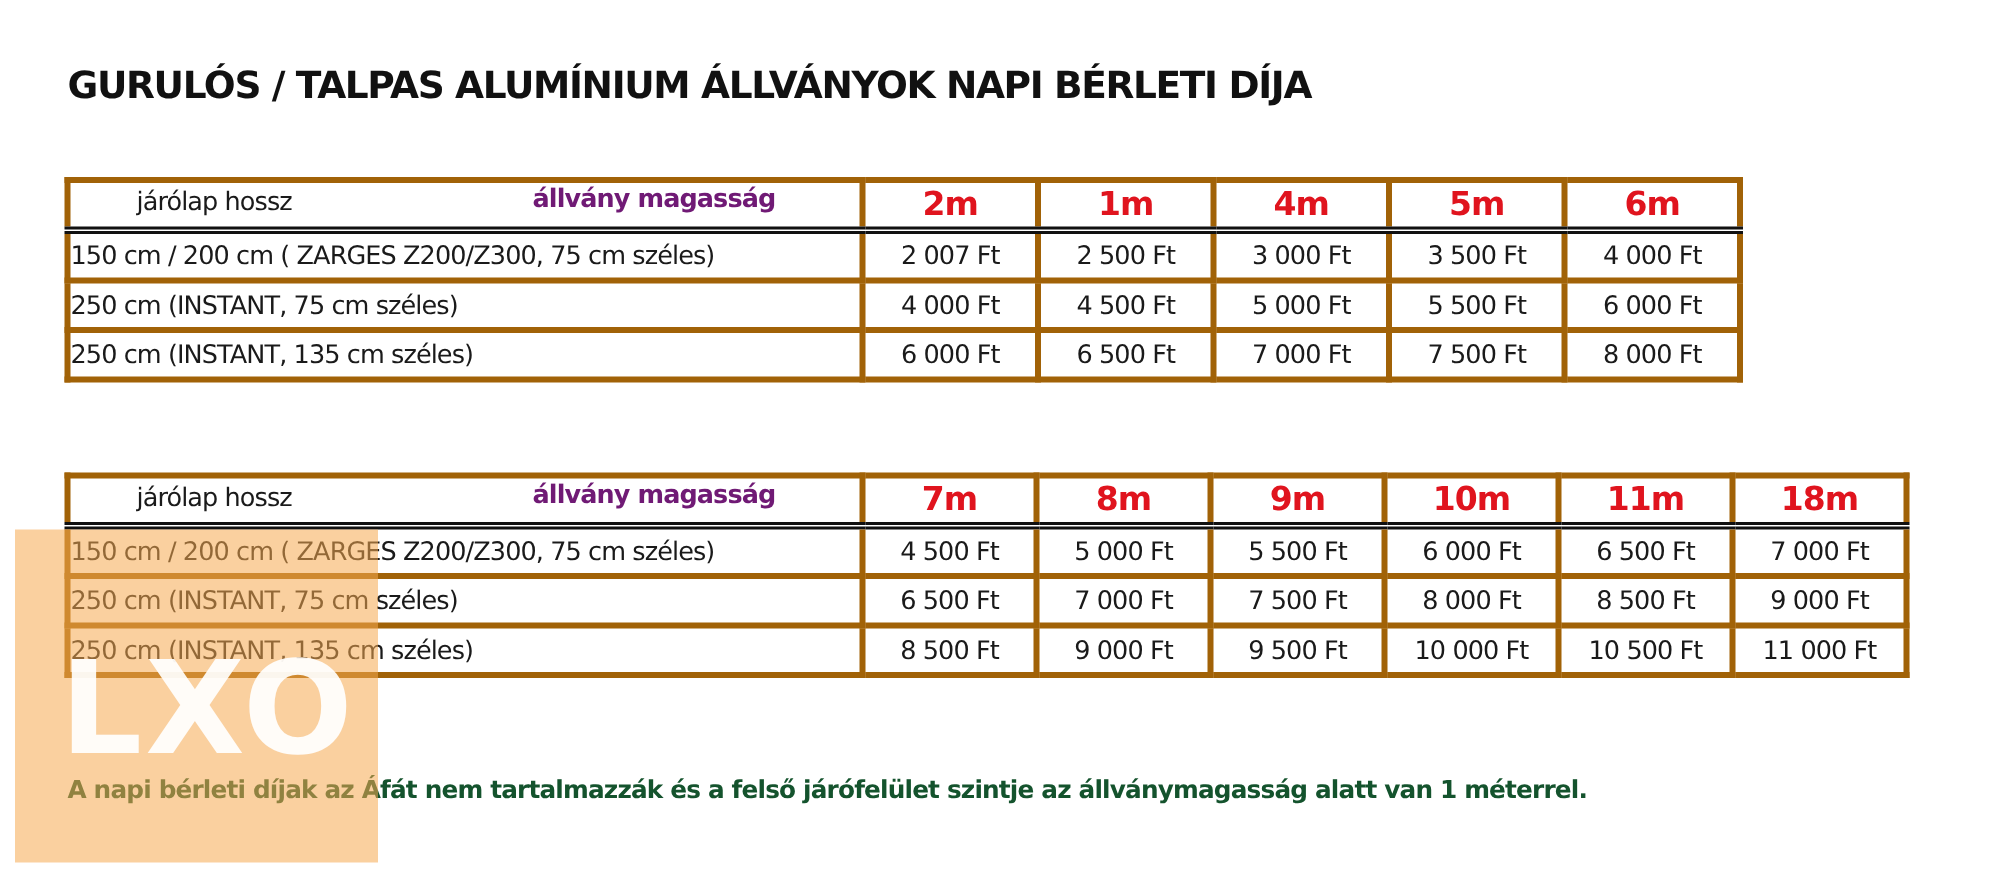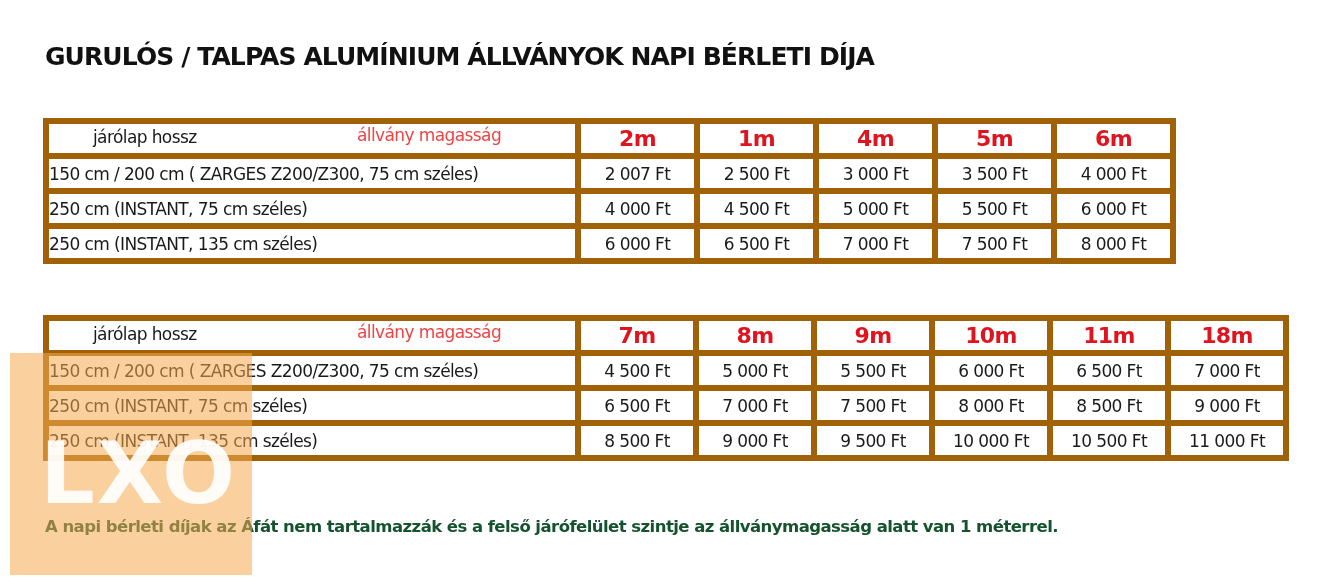--- a/index.html
+++ b/index.html
@@ -16,31 +16,31 @@
     }
     table.price {
       position: absolute; left: 43px;
       border-collapse: collapse;
       font-family: "DejaVu Sans", sans-serif;
       font-size: 17px; letter-spacing: -0.6px;
       border: 2px solid #111;
       background: transparent;
     }
     table.price td, table.price th {
-      border: 6px solid #a16207;
+      border: 4px solid #a16207;
       height: 29px; padding: 0; white-space: nowrap;
       font-weight: normal;
     }
     table.price thead tr th { border-bottom: 5px double #111; }
     table.price th.h-size {
       color: #e0141e; font-weight: bold; text-align: center; font-size: 22px;
     }
     th.corner { text-align: left; position: relative; }
     th.corner .jarolap { position: absolute; left: 44px; top: 3px; color:#1a1a1a; font-weight: normal; }
-    th.corner .magassag { position: absolute; left: 308px; top: 1px; color:#ef4444; font-weight: normal; }
+    th.corner .magassag { position: absolute; left: 308px; top: 1px; color:#701a75; font-weight: bold; }
     td.label { text-align: left; padding-left: 2px; width: 526px; }
     td.val { text-align: center; }
     #t1 { top: 118px; }
     #t2 { top: 315px; }
     #t1 td.val, #t1 th.h-size { width: 113px; }
     #t2 td.val, #t2 th.h-size { width: 112px; }
     .note {
       position: absolute; left: 45px; top: 517px;
       font-weight: bold; font-size: 16.5px; letter-spacing: -0.55px; color: #14532d;
       white-space: nowrap;

